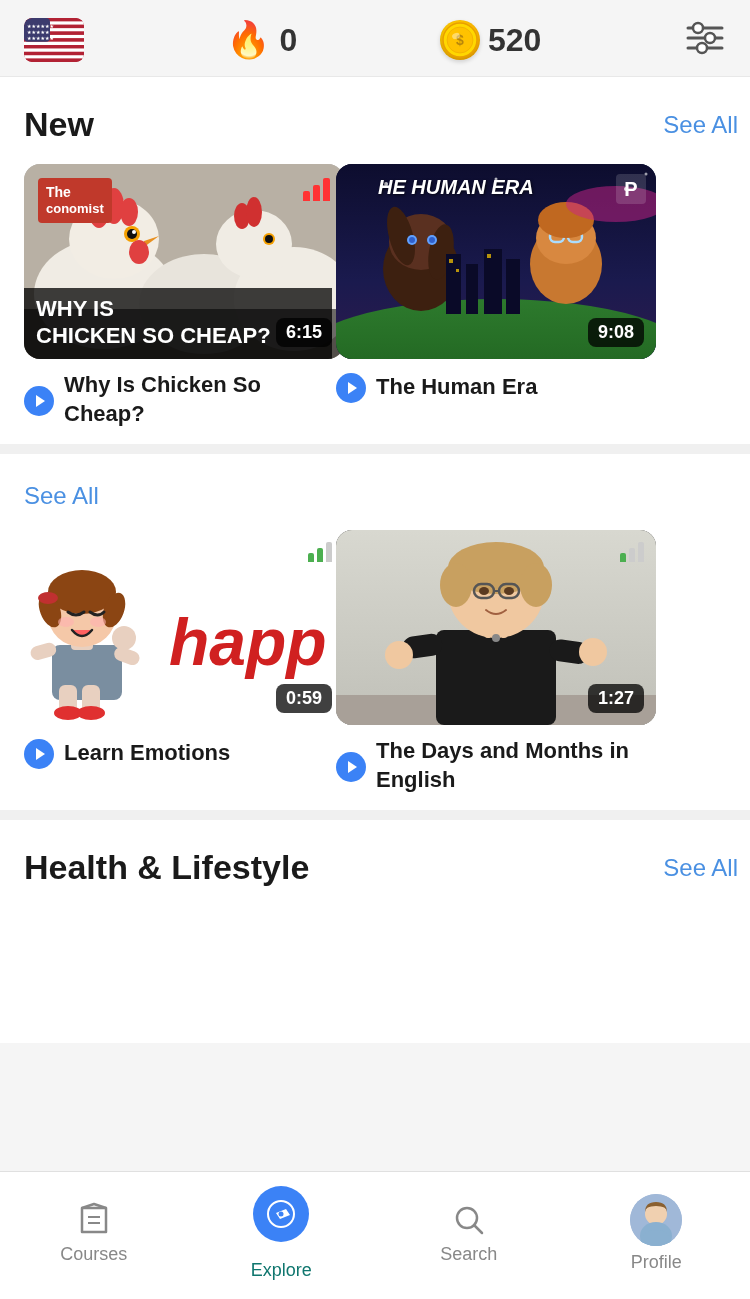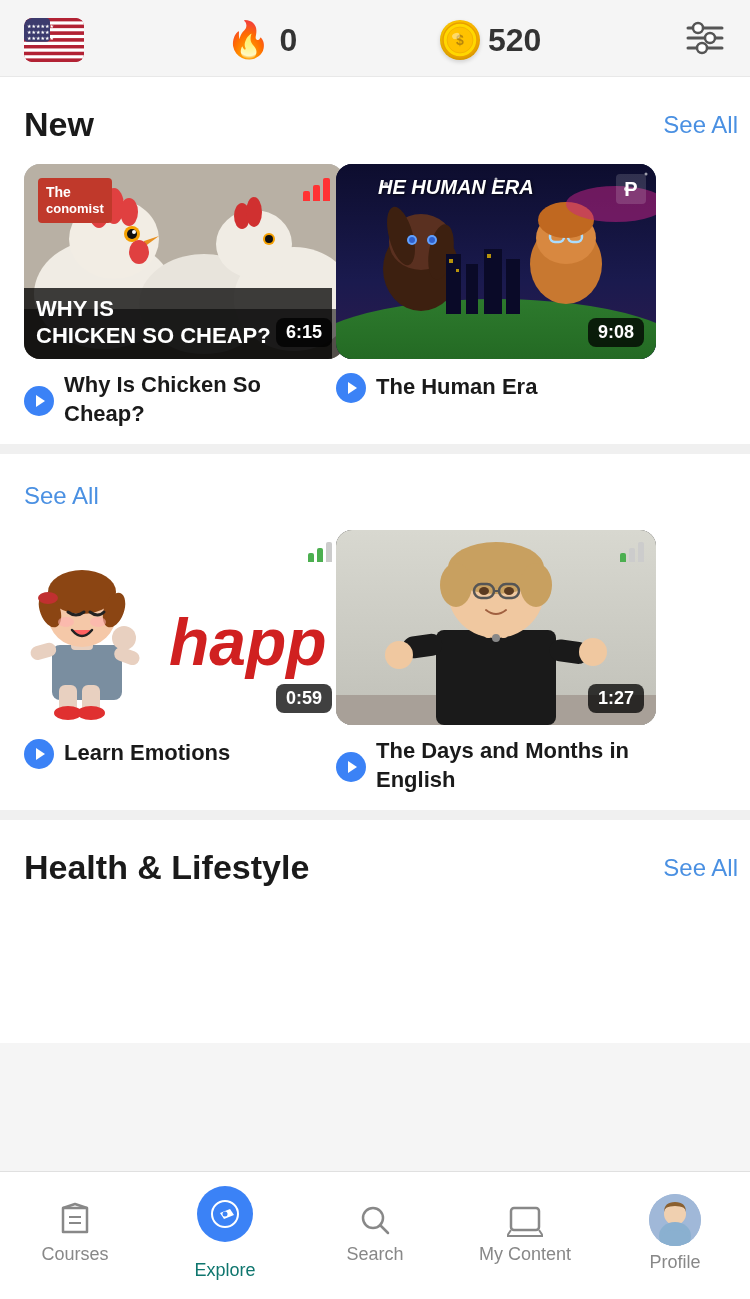--- a/index.html
+++ b/index.html
@@ -677,29 +677,20 @@
   </div>
 
   <div class="nav-item">
     <svg width="36" height="36" viewBox="0 0 36 36" fill="none">
       <circle cx="16" cy="16" r="10" stroke="#888" stroke-width="2.5"></circle>
       <line x1="23" y1="23" x2="31" y2="31" stroke="#888" stroke-width="2.5" stroke-linecap="round"></line>
     </svg>
     <span class="nav-label">Search</span>
   </div>
 
-  <div class="nav-item">
-    <svg width="36" height="36" viewBox="0 0 36 36" fill="none">
-      <rect x="4" y="6" width="28" height="22" rx="3" stroke="#888" stroke-width="2.5"></rect>
-      <line x1="4" y1="28" x2="0" y2="34" stroke="#888" stroke-width="2"></line>
-      <line x1="32" y1="28" x2="36" y2="34" stroke="#888" stroke-width="2"></line>
-      <line x1="0" y1="34" x2="36" y2="34" stroke="#888" stroke-width="2"></line>
-    </svg>
-    <span class="nav-label">My Content</span>
-  </div>
 
   <div class="nav-item">
     <div class="profile-avatar">
       <svg width="52" height="52" viewBox="0 0 52 52">
         <circle cx="26" cy="26" r="26" fill="#a0b8d8"></circle>
 
         <circle cx="26" cy="20" r="11" fill="#f0d0b0"></circle>
 
         <path d="M15,18 Q15,8 26,8 Q37,8 37,18 Q37,12 26,12 Q15,12 15,18 Z" fill="#8a6030"></path>
 

